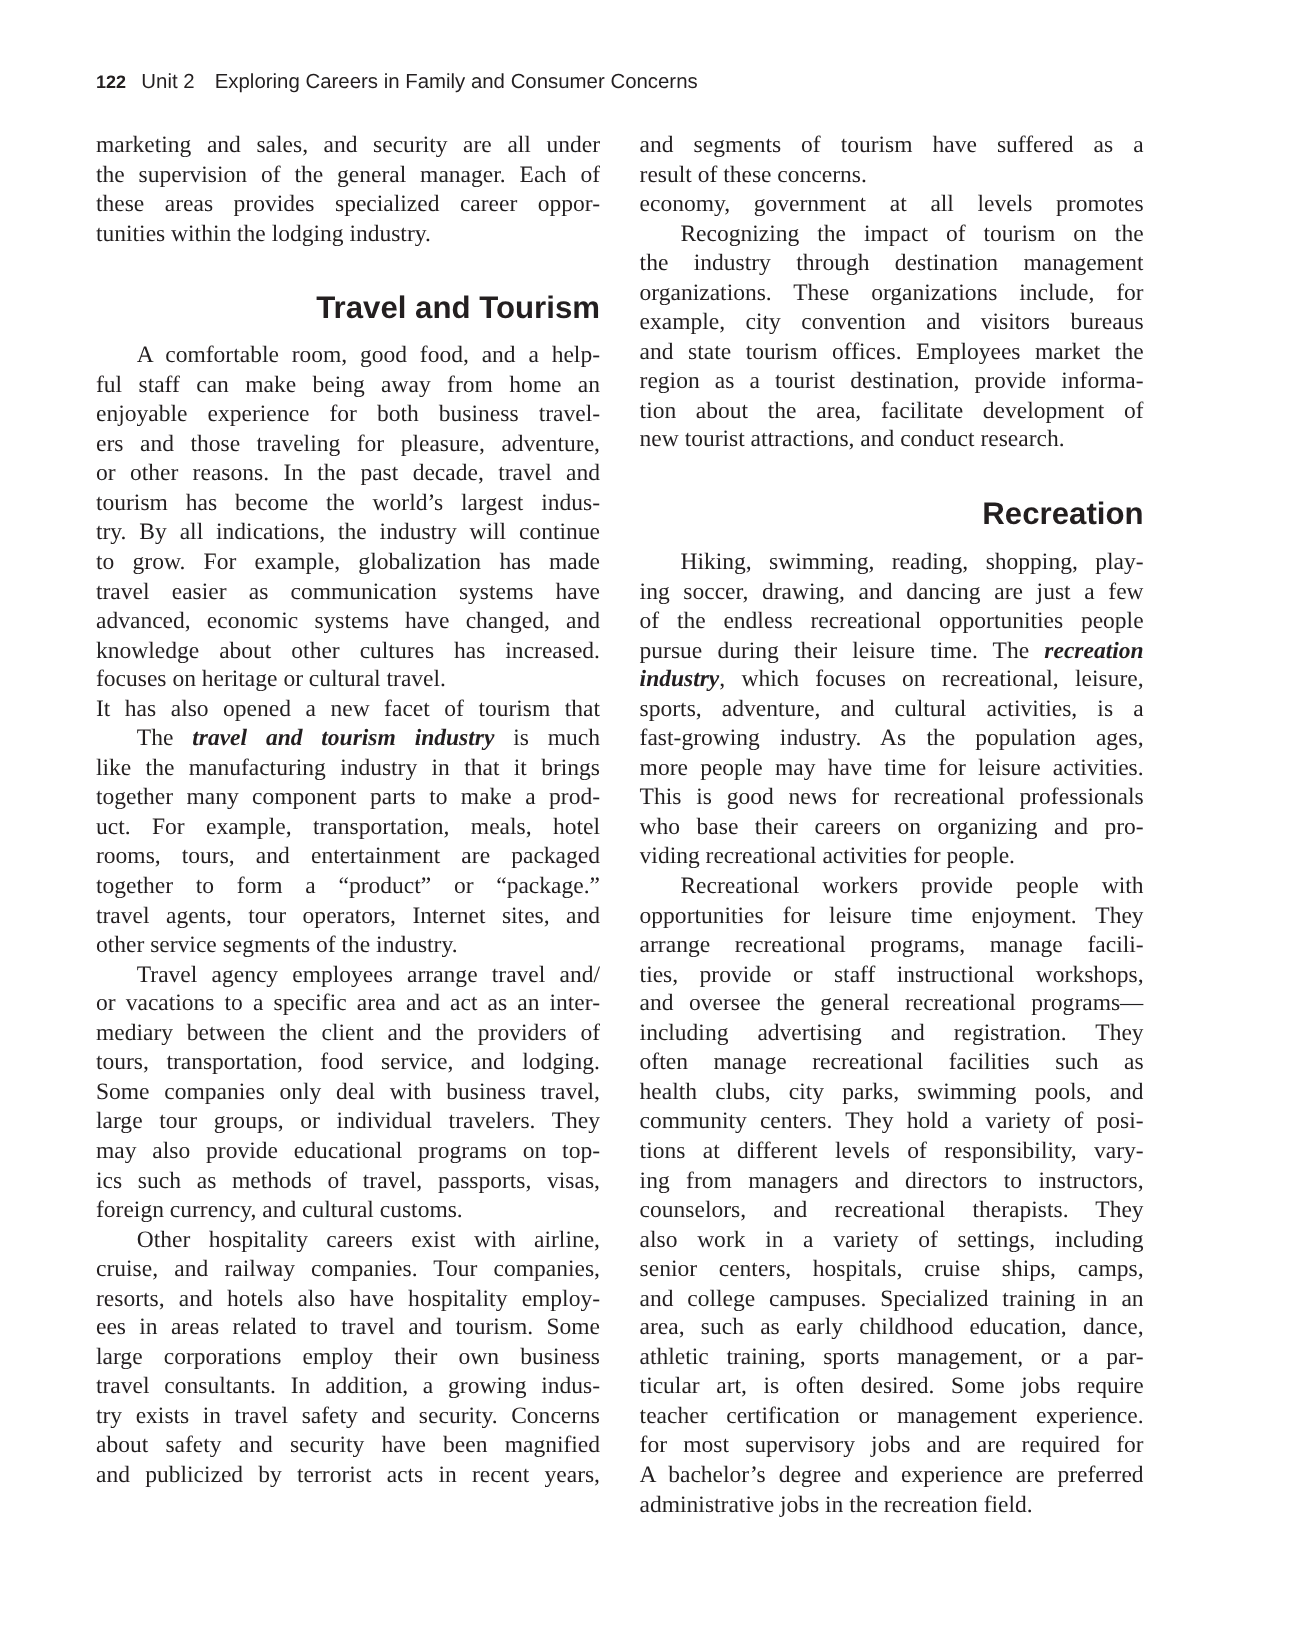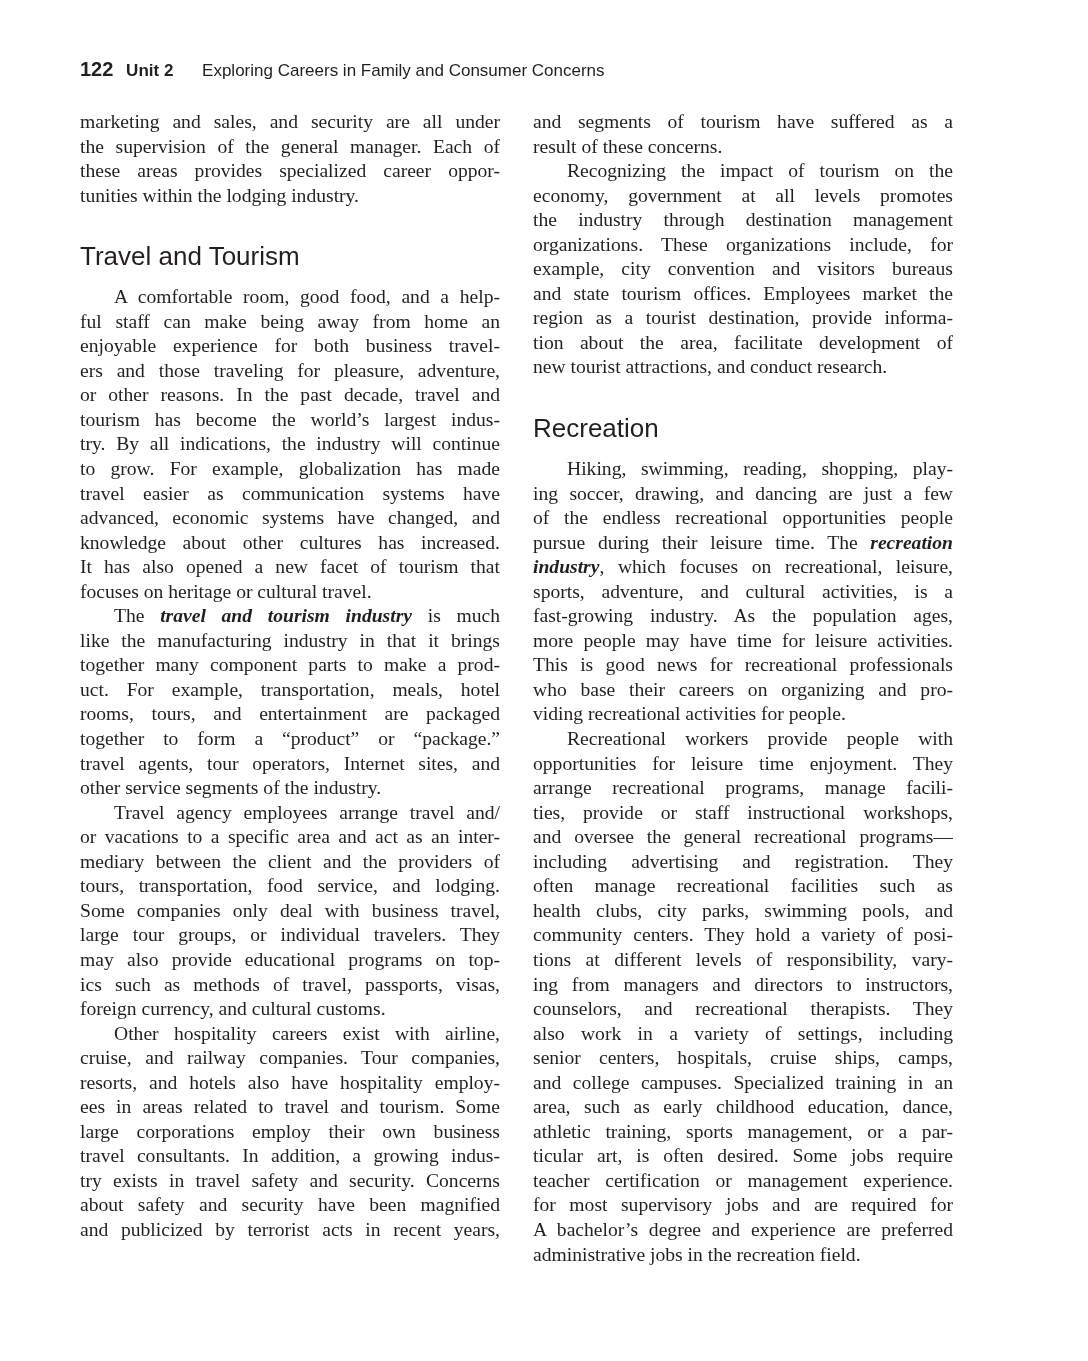--- a/index.html
+++ b/index.html
@@ -1,27 +1,27 @@
 <!DOCTYPE html>
 <html><head>
 <meta charset="utf-8">
 <style>
   html, body { margin: 0; padding: 0; background: #ffffff; }
   body { width: 1088px; height: 1361px; position: relative; overflow: hidden; color: #231f20; }
   .header { position: absolute; left: 80px; top: 58px; font-family: "Liberation Sans", sans-serif; font-size: 17px; color: #231f20; white-space: nowrap; }
-  .header .pnum { font-weight: bold; font-size: 20px; margin-right: 8px; }
-  .header .unit { margin-right: 24px; font-weight: bold; }
+  .header .pnum { font-weight: bold; font-size: 15px; margin-right: 8px; }
+  .header .unit { margin-right: 12px; }
   .col { position: absolute; top: 110px; width: 420px; font-family: "DejaVu Serif", "Liberation Serif", serif; }
   .col.left { left: 80px; }
   .col.right { left: 533px; }
   .line { font-family: "Liberation Serif", serif; font-size: 19.6px; line-height: 24.55px; height: 24.55px; white-space: nowrap; text-align: justify; text-align-last: justify; overflow: hidden; }
   .line.last { text-align-last: left; }
   .line.indent { padding-left: 34px; }
   .line b i, .line i b { font-weight: bold; font-style: italic; }
-  h2 { font-family: "Liberation Sans", sans-serif; font-weight: normal; font-size: 26px; margin: 0; color: #231f20; }
+  h2 { font-family: "Liberation Sans", sans-serif; font-weight: bold; font-size: 26px; margin: 0; color: #231f20; text-align: right; }
   .h-travel { margin-top: 31px; margin-bottom: 12px; line-height: 34px; }
   .h-rec { margin-top: 31px; margin-bottom: 12px; line-height: 34px; }
 </style>
 </head>
 <body>
 
 <div class="header">
   <span class="pnum">122</span>
   <span class="unit">Unit 2</span>
   <span>Exploring Careers in Family and Consumer Concerns</span>
@@ -40,22 +40,22 @@
       <div class="line">ful staff can make being away from home an</div>
       <div class="line">enjoyable experience for both business travel-</div>
       <div class="line">ers and those traveling for pleasure, adventure,</div>
       <div class="line">or other reasons. In the past decade, travel and</div>
       <div class="line">tourism has become the world’s largest indus-</div>
       <div class="line">try. By all indications, the industry will continue</div>
       <div class="line">to grow. For example, globalization has made</div>
       <div class="line">travel easier as communication systems have</div>
       <div class="line">advanced, economic systems have changed, and</div>
       <div class="line">knowledge about other cultures has increased.</div>
+      <div class="line last">focuses on heritage or cultural travel.</div>
       <div class="line">It has also opened a new facet of tourism that</div>
-      <div class="line last">focuses on heritage or cultural travel.</div>
     </div>
   <div id="p2">
     <div class="line indent"><span>The </span><b><i>travel and tourism industry</i></b><span> is much</span></div>
   <div class="line">like the manufacturing industry in that it brings</div>
       <div class="line">together many component parts to make a prod-</div>
       <div class="line">uct. For example, transportation, meals, hotel</div>
       <div class="line">rooms, tours, and entertainment are packaged</div>
       <div class="line">together to form a “product” or “package.”</div>
       <div class="line">travel agents, tour operators, Internet sites, and</div>
       <div class="line last">other service segments of the industry.</div>
@@ -83,22 +83,22 @@
       <div class="line">and publicized by terrorist acts in recent years,</div>
     </div>
 </div>
 
 <div class="col right">
   <div id="rc">
       <div class="line">and segments of tourism have suffered as a</div>
       <div class="line last">result of these concerns.</div>
     </div>
   <div id="p5">
+      <div class="line">economy, government at all levels promotes</div>
       <div class="line indent">Recognizing the impact of tourism on the</div>
-      <div class="line">economy, government at all levels promotes</div>
       <div class="line">the industry through destination management</div>
       <div class="line">organizations. These organizations include, for</div>
       <div class="line">example, city convention and visitors bureaus</div>
       <div class="line">and state tourism offices. Employees market the</div>
       <div class="line">region as a tourist destination, provide informa-</div>
       <div class="line">tion about the area, facilitate development of</div>
       <div class="line last">new tourist attractions, and conduct research.</div>
     </div>
   <h2 class="h-rec">Recreation</h2>
   <div id="p6">

